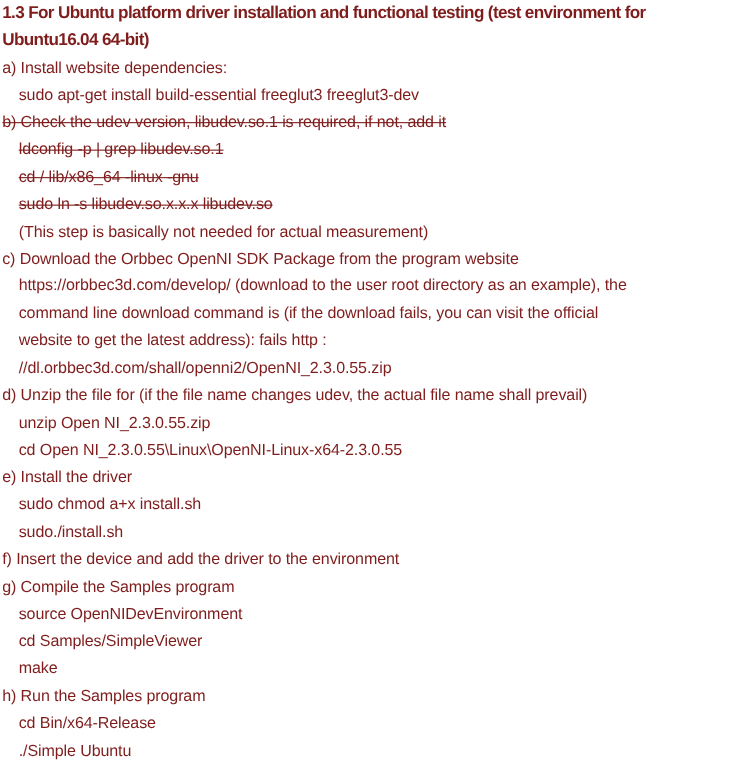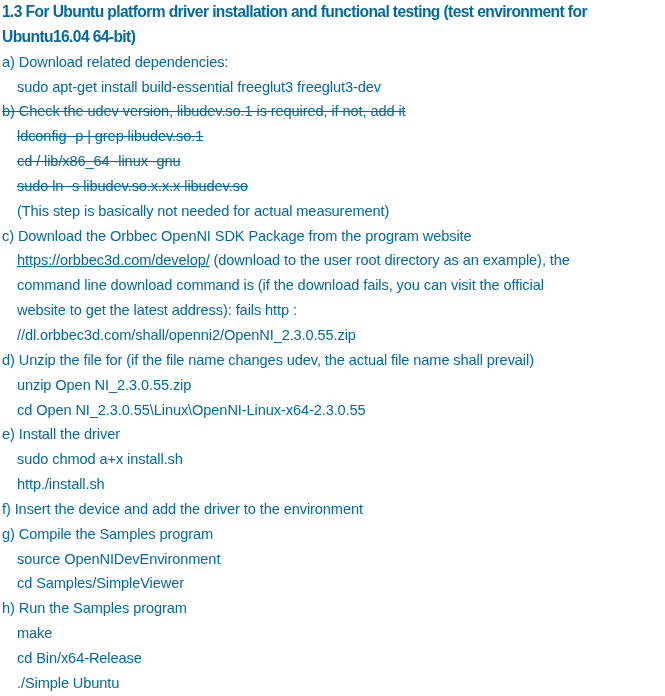--- a/index.html
+++ b/index.html
@@ -8,21 +8,21 @@
   }
   body {
     width: 665px;
     height: 696px;
     background: #ffffff;
     overflow: hidden;
   }
   .doc {
     font-family: "Liberation Sans", "DejaVu Sans", sans-serif;
     font-size: 14.6px;
-    color: #0369a1;
+    color: #7f1d1d;
     letter-spacing: -0.1px;
     padding: 0 0 0 2px;
   }
   .line {
     line-height: 24.857px;
     height: 24.857px;
     white-space: pre;
     overflow: hidden;
   }
   .indent {
@@ -31,52 +31,51 @@
   .bold {
     font-weight: bold;
     font-size: 15.6px;
     letter-spacing: -0.6px;
   }
   .strike {
     text-decoration: line-through;
     text-decoration-thickness: 1px;
   }
   .link {
-    text-decoration: underline;
     color: inherit;
     cursor: pointer;
   }
 </style>
 </head>
 <body>
 
 <div class="page">
   <div class="doc" id="doc-body">
       <div class="line bold"><span>1.3 For Ubuntu platform driver installation and functional testing (test environment for</span></div>
       <div class="line bold"><span>Ubuntu16.04 64-bit)</span></div>
-      <div class="line"><span>a) Download related dependencies:</span></div>
+      <div class="line"><span>a) Install website dependencies:</span></div>
       <div class="line indent"><span>sudo apt-get install build-essential freeglut3 freeglut3-dev</span></div>
       <div class="line strike"><span>b) Check the udev version, libudev.so.1 is required, if not, add it</span></div>
       <div class="line indent strike"><span>ldconfig -p | grep libudev.so.1</span></div>
       <div class="line indent strike"><span>cd / lib/x86_64 -linux -gnu</span></div>
       <div class="line indent strike"><span>sudo ln -s libudev.so.x.x.x libudev.so</span></div>
       <div class="line indent"><span>(This step is basically not needed for actual measurement)</span></div>
       <div class="line"><span>c) Download the Orbbec OpenNI SDK Package from the program website</span></div>
       <div class="line indent"><span class="link">https://orbbec3d.com/develop/</span><span> (download to the user root directory as an example), the</span></div>
       <div class="line indent"><span>command line download command is (if the download fails, you can visit the official</span></div>
       <div class="line indent"><span>website to get the latest address): fails http :</span></div>
       <div class="line indent"><span>//dl.orbbec3d.com/shall/openni2/OpenNI_2.3.0.55.zip</span></div>
       <div class="line"><span>d) Unzip the file for (if the file name changes udev, the actual file name shall prevail)</span></div>
       <div class="line indent"><span>unzip Open NI_2.3.0.55.zip</span></div>
       <div class="line indent"><span>cd Open NI_2.3.0.55\Linux\OpenNI-Linux-x64-2.3.0.55</span></div>
       <div class="line"><span>e) Install the driver</span></div>
       <div class="line indent"><span>sudo chmod a+x install.sh</span></div>
-      <div class="line indent"><span>http./install.sh</span></div>
+      <div class="line indent"><span>sudo./install.sh</span></div>
       <div class="line"><span>f) Insert the device and add the driver to the environment</span></div>
       <div class="line"><span>g) Compile the Samples program</span></div>
       <div class="line indent"><span>source OpenNIDevEnvironment</span></div>
       <div class="line indent"><span>cd Samples/SimpleViewer</span></div>
+      <div class="line indent"><span>make</span></div>
       <div class="line"><span>h) Run the Samples program</span></div>
-      <div class="line indent"><span>make</span></div>
       <div class="line indent"><span>cd Bin/x64-Release</span></div>
       <div class="line indent"><span>./Simple Ubuntu</span></div>
     </div>
 </div>
 
 </body></html>

